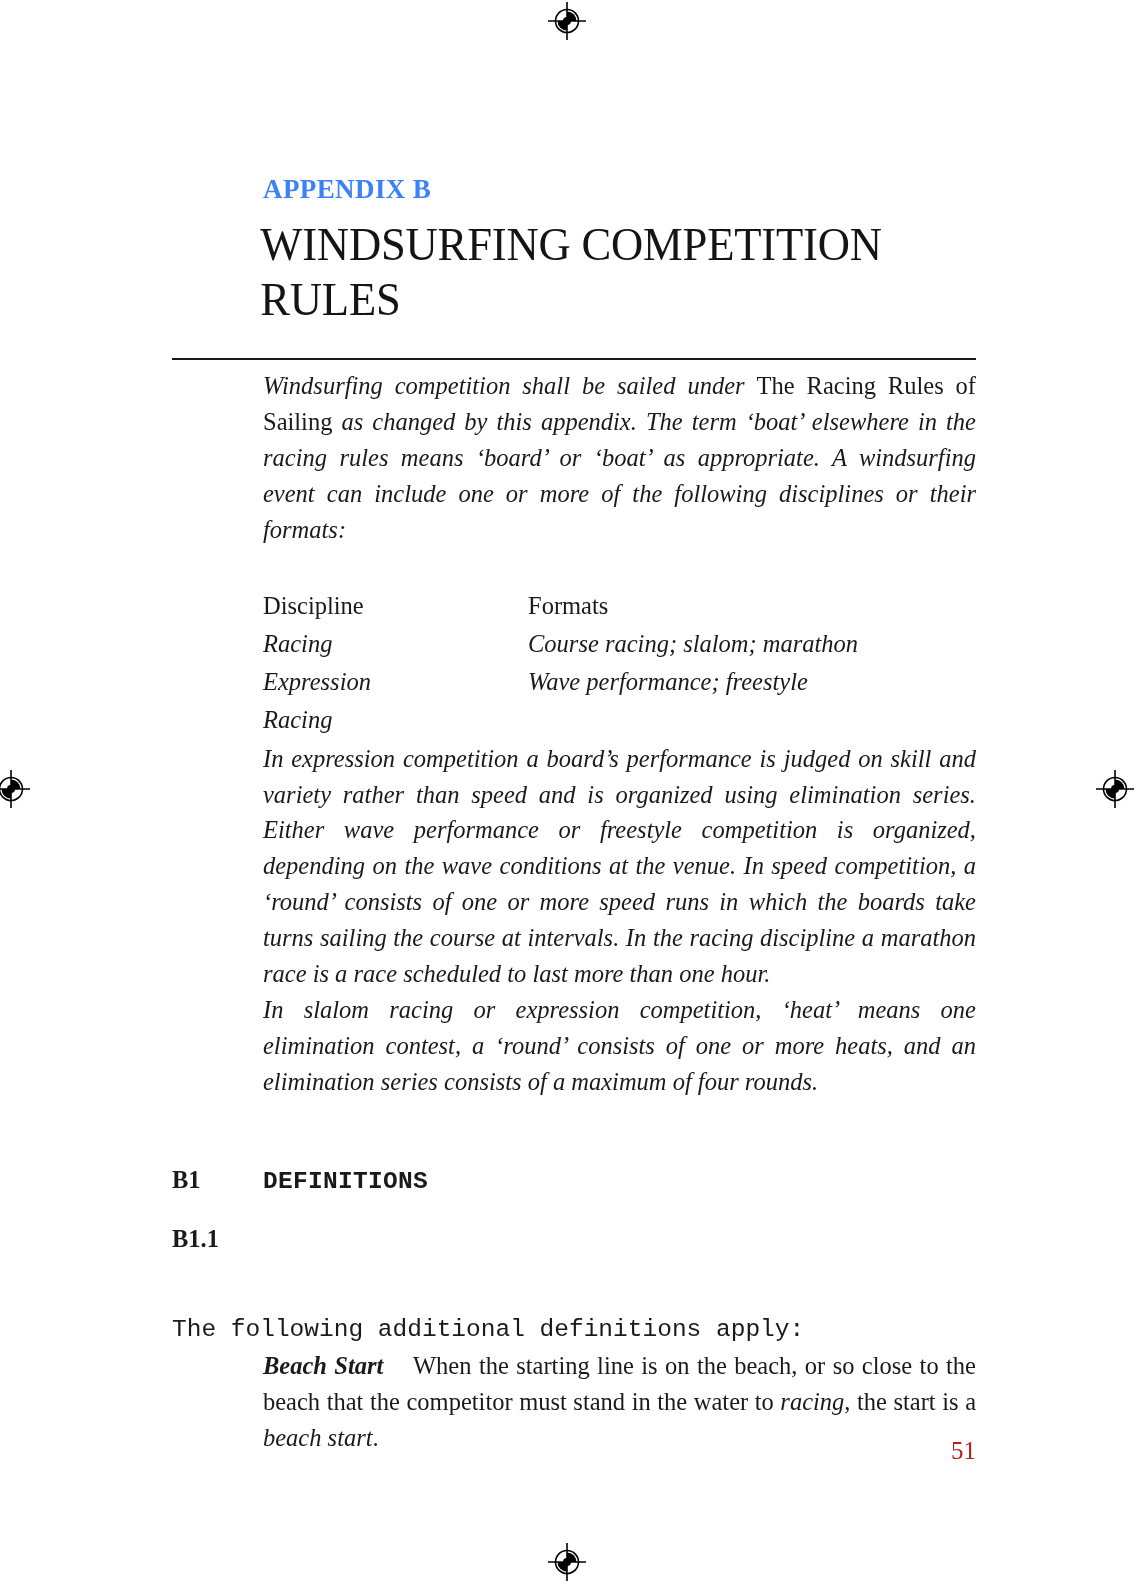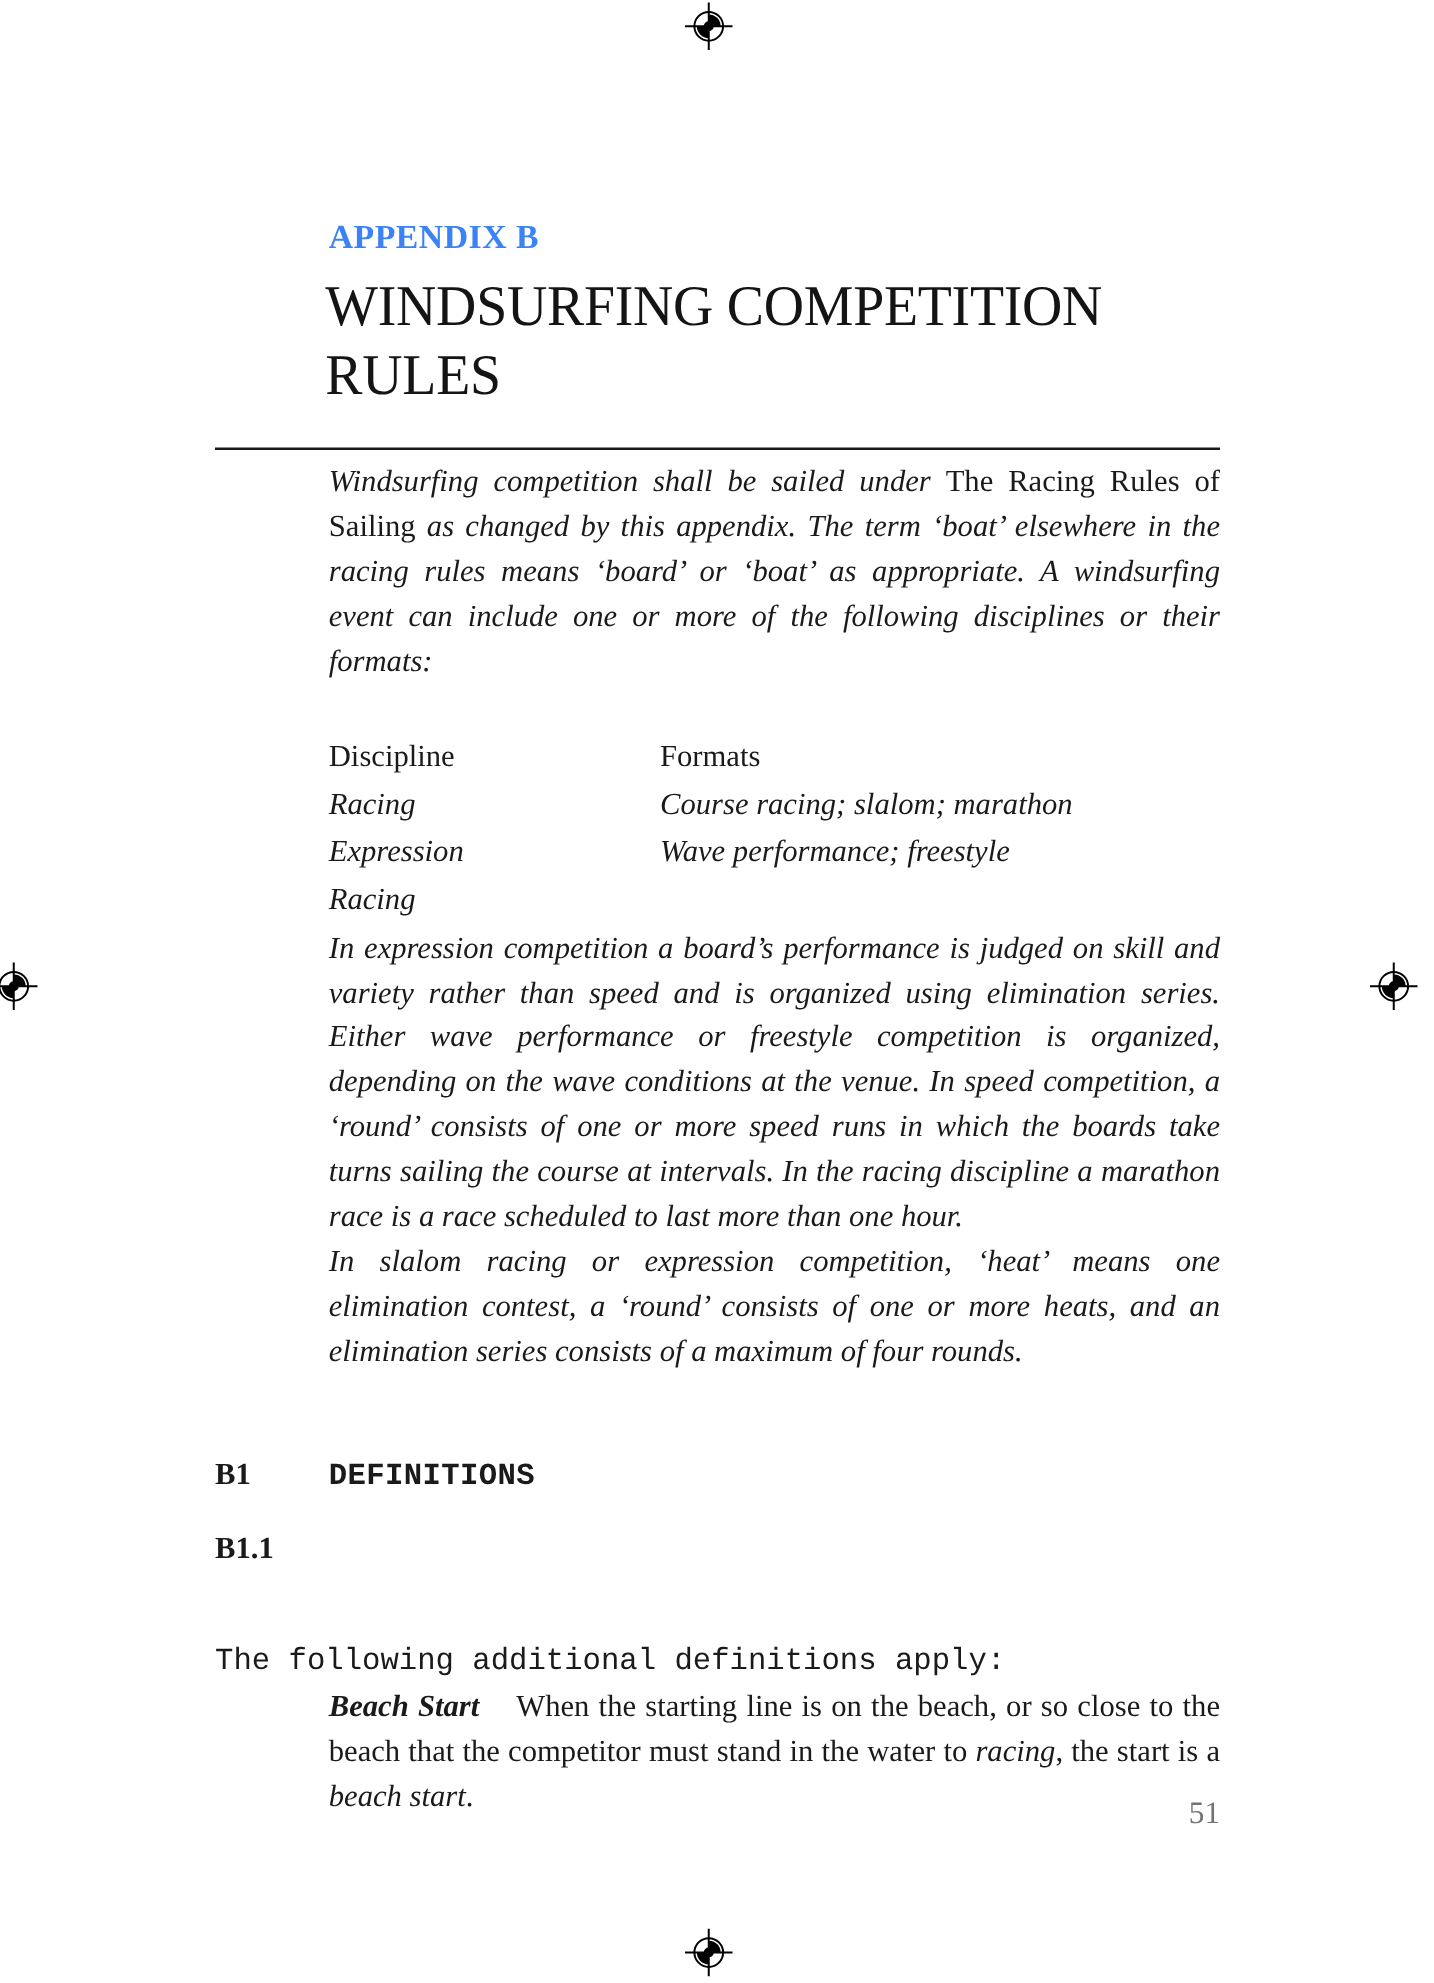--- a/index.html
+++ b/index.html
@@ -138,21 +138,21 @@
   .r-b11  { margin-top: 22px; flex-direction: column; }
   .p-def  { margin-top: 22px; }
 
   .page-number {
     position: absolute;
     left: 0;
     top: 1437px;
     width: 976px;
     text-align: right;
     font-size: 25px;
-    color: #737373;
+    color: #b91c1c;
   }
 </style>
 </head>
 <body>
 
 <div class="page">
 
   <div class="regmark reg-top">
     <svg viewBox="0 0 42 42" xmlns="http://www.w3.org/2000/svg">
       <g fill="none" stroke="#000" stroke-width="1.6">

